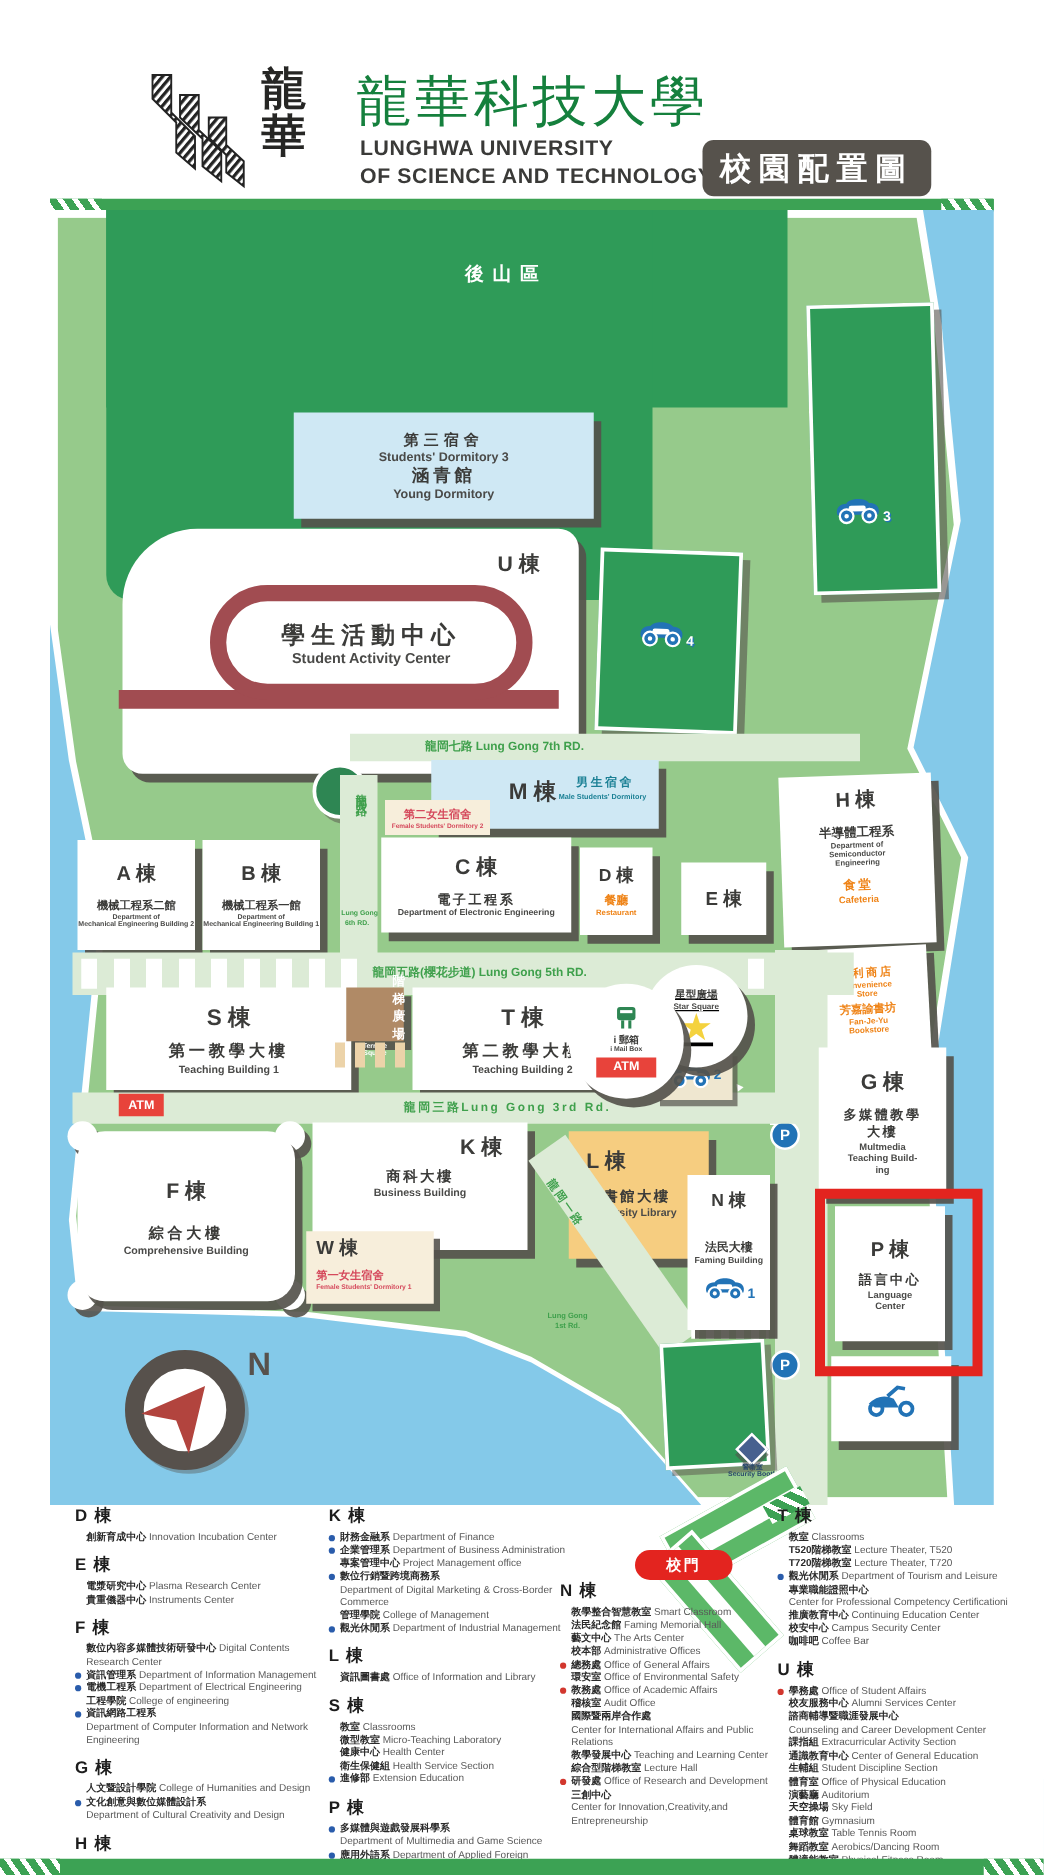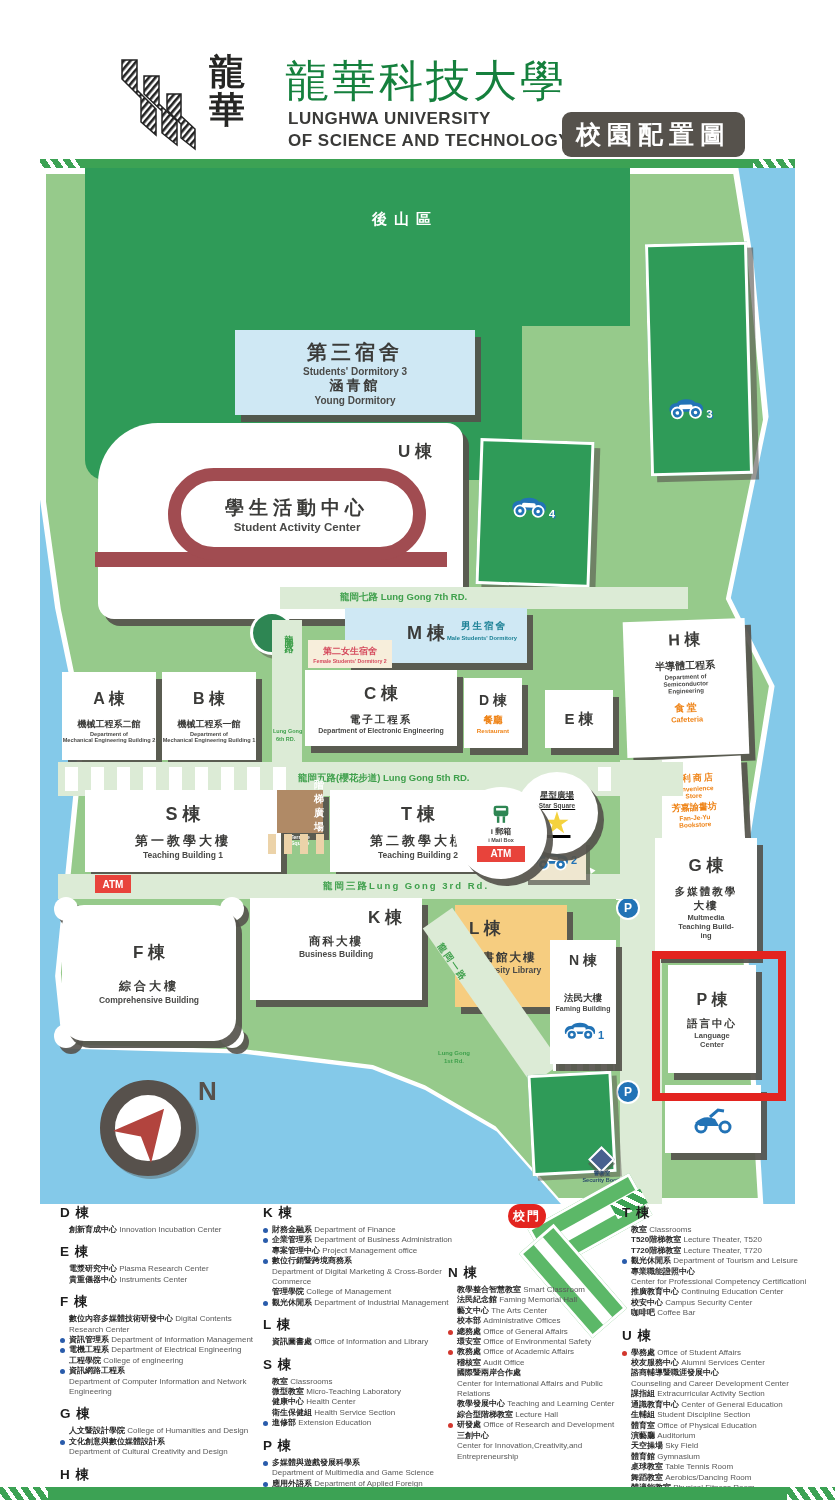--- a/index.html
+++ b/index.html
@@ -118,21 +118,21 @@
             <circle cx="12" cy="18" r="6" fill="#2273b6" stroke="#fff" stroke-width="2"></circle>
             <circle cx="12" cy="18" r="2" fill="#fff"></circle>
             <circle cx="32" cy="18" r="6" fill="#2273b6" stroke="#fff" stroke-width="2"></circle>
             <circle cx="32" cy="18" r="2" fill="#fff"></circle>
           </svg>
         <span class="carnum">4</span>
       </div>
     </div>
 
     <div class="bld" style="left:195px;top:162px;width:240px;height:85px;background:#cfe8f4;justify-content:center;">
-      <div class="bzh" style="font-size:20px;letter-spacing:4px;">第三宿舍</div>
+      <div class="bzh" style="font-size:12px;letter-spacing:4px;">第三宿舍</div>
       <div class="ben" style="font-size:10px;">Students' Dormitory 3</div>
       <div class="bzh" style="font-size:14px;letter-spacing:3px;">涵青館</div>
       <div class="ben" style="font-size:10px;">Young Dormitory</div>
     </div>
 
     <div class="bld" style="left:58px;top:255px;width:365px;height:196px;border-radius:60px 16px 16px 16px;"></div>
     <div class="abs code" style="left:358px;top:272px;font-size:17px;">U 棟</div>
     <div class="abs" style="left:55px;top:384px;width:352px;height:15px;background:#a14c51;"></div>
     <div class="abs" style="left:128px;top:300px;width:258px;height:92px;border:13px solid #a14c51;border-radius:48px;background:#fff;box-sizing:border-box;display:flex;flex-direction:column;align-items:center;justify-content:center;">
       <div class="bzh" style="font-size:19px;letter-spacing:5px;">學生活動中心</div>
@@ -282,20 +282,25 @@
     <div class="bld" style="left:22px;top:737px;width:174px;height:136px;border-radius:22px;justify-content:center;">
       <div class="code" style="font-size:17px;margin-bottom:14px;">F 棟</div>
       <div class="bzh" style="font-size:12px;letter-spacing:3px;">綜合大樓</div>
       <div class="ben" style="font-size:8.5px;">Comprehensive Building</div>
     </div>
 
     <div class="bld" style="left:210px;top:730px;width:172px;height:102px;">
       <div class="abs code" style="left:118px;top:8px;font-size:17px;">K 棟</div>
       <div class="bzh" style="font-size:11.5px;letter-spacing:2px;margin-top:36px;">商科大樓</div>
       <div class="ben" style="font-size:8.5px;">Business Building</div>
+    </div>
+    <div class="bld" style="left:205px;top:817px;width:102px;height:58px;background:#f7eedb;align-items:flex-start;box-shadow:5px 6px 0 rgba(85,82,76,.9);">
+      <div class="code" style="font-size:15px;margin:4px 0 6px 8px;">W 棟</div>
+      <div class="bzh dred" style="font-size:9px;margin-left:8px;">第一女生宿舍</div>
+      <div class="dred" style="font-size:5.4px;font-weight:bold;margin-left:8px;">Female Students' Dormitory 1</div>
     </div>
 
     <div class="bld" style="left:415px;top:737px;width:112px;height:102px;background:#f6cd80;align-items:flex-start;">
       <div class="code" style="font-size:17px;margin:12px 0 10px 14px;">L 棟</div>
       <div class="bzh" style="font-size:11.5px;letter-spacing:2px;margin-left:14px;">圖書館大樓</div>
       <div class="ben" style="font-size:8.5px;margin-left:14px;">University Library</div>
     </div>
 
     <div class="road" style="left:357px;top:810px;width:190px;height:36px;transform:rotate(55deg);"></div>
     <div class="abs rlabel" style="left:390px;top:788px;font-size:9px;letter-spacing:2px;transform:rotate(55deg);">龍岡一路</div>
@@ -361,21 +366,21 @@
     <div class="abs" style="left:158px;top:908px;font-size:26px;font-weight:bold;color:#57514c;">N</div>
   </div>
 
   <div class="gseg" style="left:532px;top:1198px;width:110px;height:42px;transform:rotate(-29deg);">
       <div class="stripe"></div>
     </div>
   <div class="gseg" style="left:517px;top:1258px;width:106px;height:40px;transform:rotate(49deg);">
       <div class="stripe"></div>
     </div>
   <div class="abs hatch" style="left:612px;top:1196px;width:34px;height:16px;transform:rotate(-29deg);"></div>
-  <div class="gate" style="left:508px;top:1204px;width:38px;height:24px;z-index:40;">校門</div>
+  <div class="gate" style="left:508px;top:1240px;width:78px;height:24px;z-index:40;">校門</div>
 
   <div class="legend-col" style="left:60px;top:1196px;width:202px;">
       <div class="lblock">
         <div class="lhead">D 棟</div>
         <div class="li"><span class="zh">創新育成中心</span><span class="en"> Innovation Incubation Center</span></div>
       </div>
       <div class="lblock">
         <div class="lhead">E 棟</div>
         <div class="li"><span class="zh">電漿研究中心</span><span class="en"> Plasma Research Center</span></div>
         <div class="li"><span class="zh">貴重儀器中心</span><span class="en"> Instruments Center</span></div>

